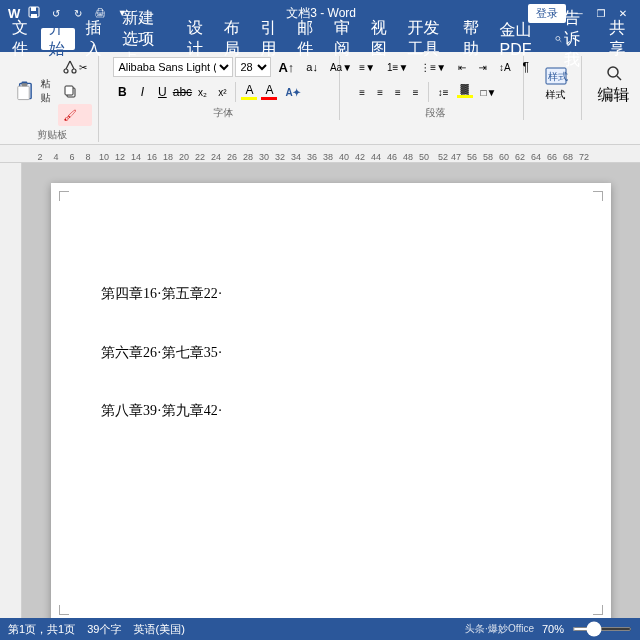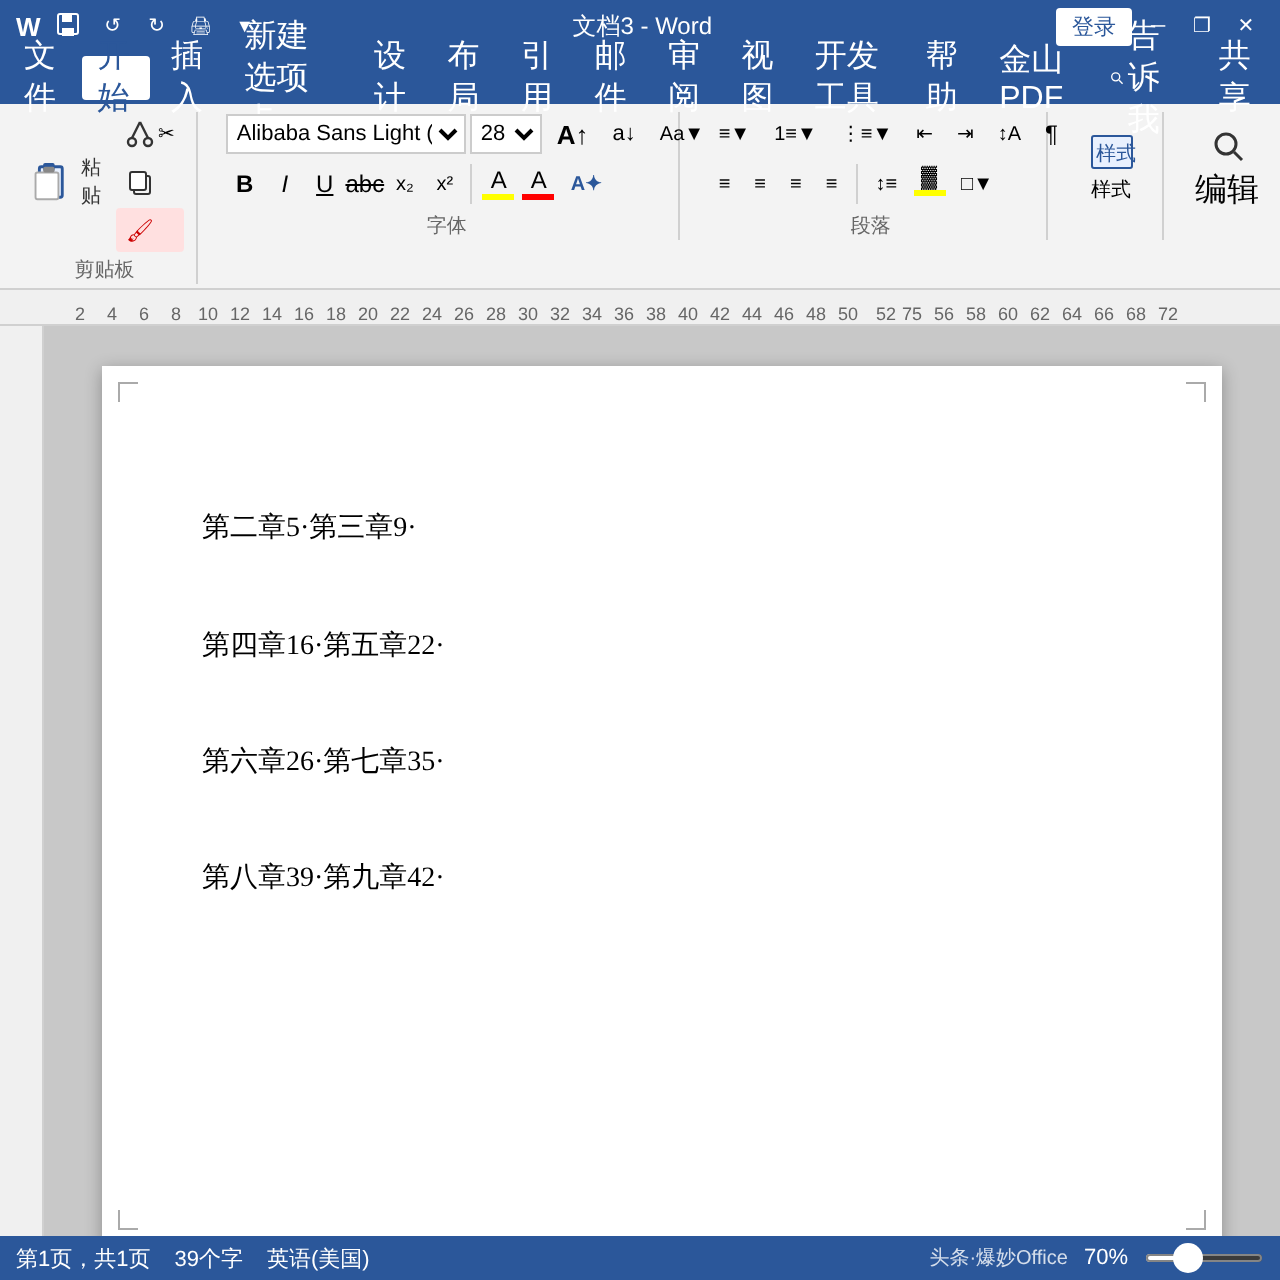--- a/index.html
+++ b/index.html
@@ -446,21 +446,21 @@
     <span style="width:16px;text-align:center;">34</span>
     <span style="width:16px;text-align:center;">36</span>
     <span style="width:16px;text-align:center;">38</span>
     <span style="width:16px;text-align:center;">40</span>
     <span style="width:16px;text-align:center;">42</span>
     <span style="width:16px;text-align:center;">44</span>
     <span style="width:16px;text-align:center;">46</span>
     <span style="width:16px;text-align:center;">48</span>
     <span style="width:16px;text-align:center;">50</span>
     <span style="width:16px;text-align:right;">52</span>
-    <span style="width:16px;text-align:center;">75</span>
+    <span style="width:16px;text-align:center;">47</span>
     <span style="width:16px;text-align:center;">56</span>
     <span style="width:16px;text-align:center;">58</span>
     <span style="width:16px;text-align:center;">60</span>
     <span style="width:16px;text-align:center;">62</span>
     <span style="width:16px;text-align:center;">64</span>
     <span style="width:16px;text-align:center;">66</span>
     <span style="width:16px;text-align:center;">68</span>
     <span style="width:16px;text-align:center;">72</span>
   </div>
 </div>
@@ -469,21 +469,20 @@
   <div id="left-ruler" style="display:flex;flex-direction:column;padding-top:20px;align-items:center;font-size:8px;color:#888;">
   </div>
   <div id="doc-area">
     <div id="page">
       <div class="page-corner corner-tl"></div>
       <div class="page-corner corner-tr"></div>
       <div class="page-corner corner-bl"></div>
       <div class="page-corner corner-br"></div>
 
       <div class="doc-line">&nbsp;</div>
-      <div class="doc-line">第二章5·第三章9·</div>
       <div class="doc-line">&nbsp;</div>
       <div class="doc-line">第四章16·第五章22·</div>
       <div class="doc-line">&nbsp;</div>
       <div class="doc-line">第六章26·第七章35·</div>
       <div class="doc-line">&nbsp;</div>
       <div class="doc-line">第八章39·第九章42·</div>
     </div>
   </div>
 </div>
 

